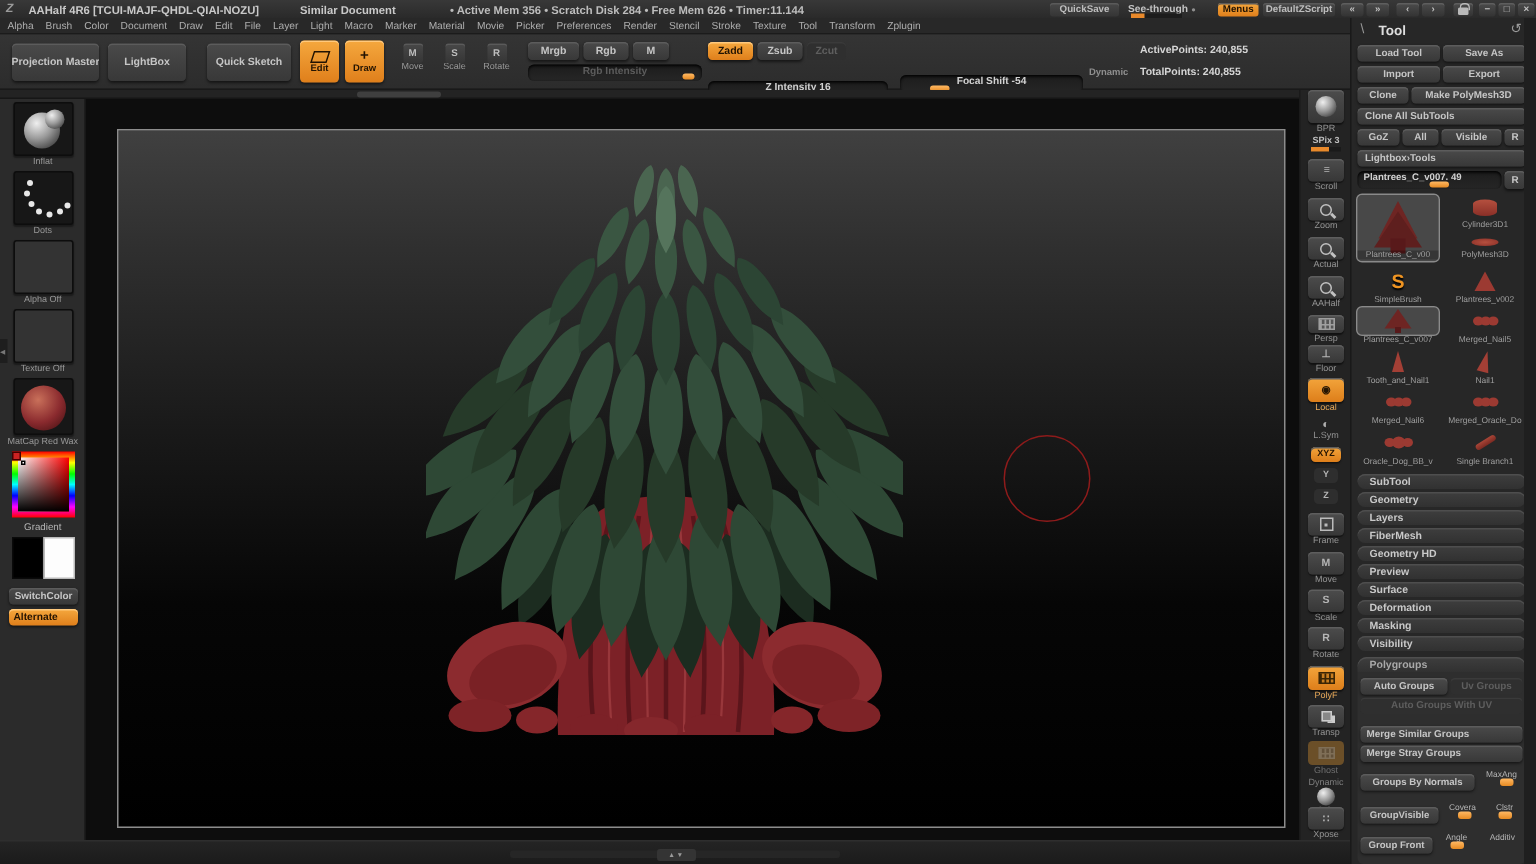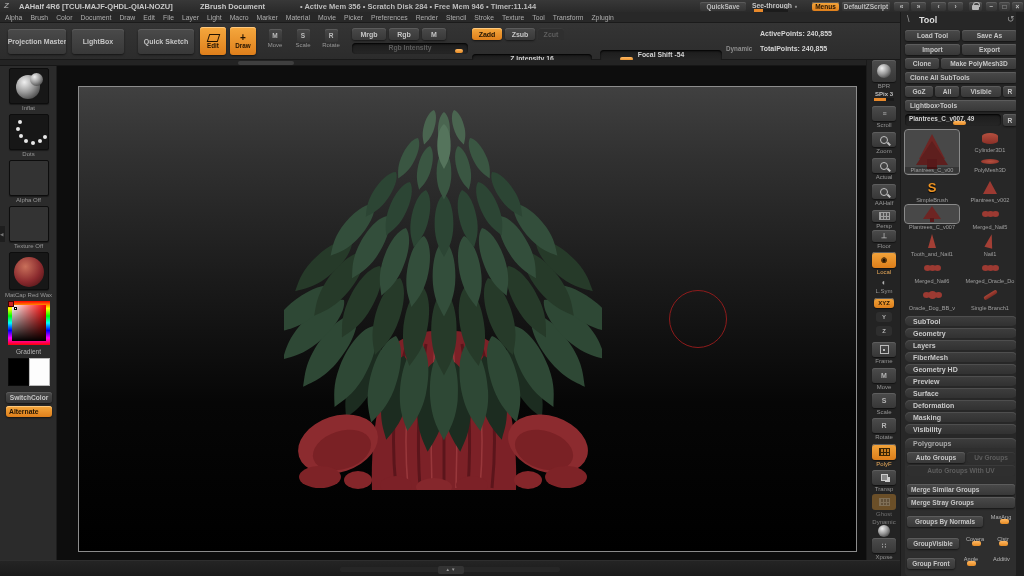--- a/index.html
+++ b/index.html
@@ -72,22 +72,22 @@
   .bottom-bar{left:0;top:560px;width:900px;height:16px;background:linear-gradient(#242424,#1b1b1b);border-top:1px solid #2e2e2e;}
 </style>
 </head>
 <body>
 
 <div id="app">
 
   <div class="abs titlebar">
     <span class="abs" style="left:4px;top:1px;width:12px;height:9px;color:#9a9a9a;font-size:8px;font-style:italic;">Z</span>
     <span class="abs" style="left:19px;top:2px;">AAHalf 4R6 [TCUI-MAJF-QHDL-QIAI-NOZU]</span>
-    <span class="abs" style="left:200px;top:2px;">ZBrush Document</span>
-    <span class="abs" style="left:300px;top:2px;color:#bdbdbd;font-weight:bold;">• Active Mem 356  • Scratch Disk 284  • Free Mem 946  • Timer:11.144</span>
+    <span class="abs" style="left:200px;top:2px;">Similar Document</span>
+    <span class="abs" style="left:300px;top:2px;color:#bdbdbd;font-weight:bold;">• Active Mem 356  • Scratch Disk 284  • Free Mem 626  • Timer:11.144</span>
     <div class="abs tinybtn" style="left:700px;top:1.5px;width:46px;height:9px;">QuickSave</div>
     <div class="abs" style="left:752px;top:1px;width:54px;height:10px;">
       <span style="font-size:6.8px;font-weight:bold;color:#c4c4c4;">See-through</span>
       <span style="font-size:5px;color:#8f8f8f;">●</span>
       <div style="position:absolute;left:2px;top:8px;width:34px;height:2.5px;background:#1c1c1c;">
         <div style="position:absolute;left:0;top:0;width:9px;height:2.5px;background:#e8892b;"></div>
       </div>
     </div>
     <div class="abs tinybtn" style="left:812px;top:1.5px;width:27px;height:9px;background:linear-gradient(#f5a83e,#df7f1b);color:#221302;">Menus</div>
     <div class="abs tinybtn" style="left:842px;top:1.5px;width:48px;height:9px;">DefaultZScript</div>

